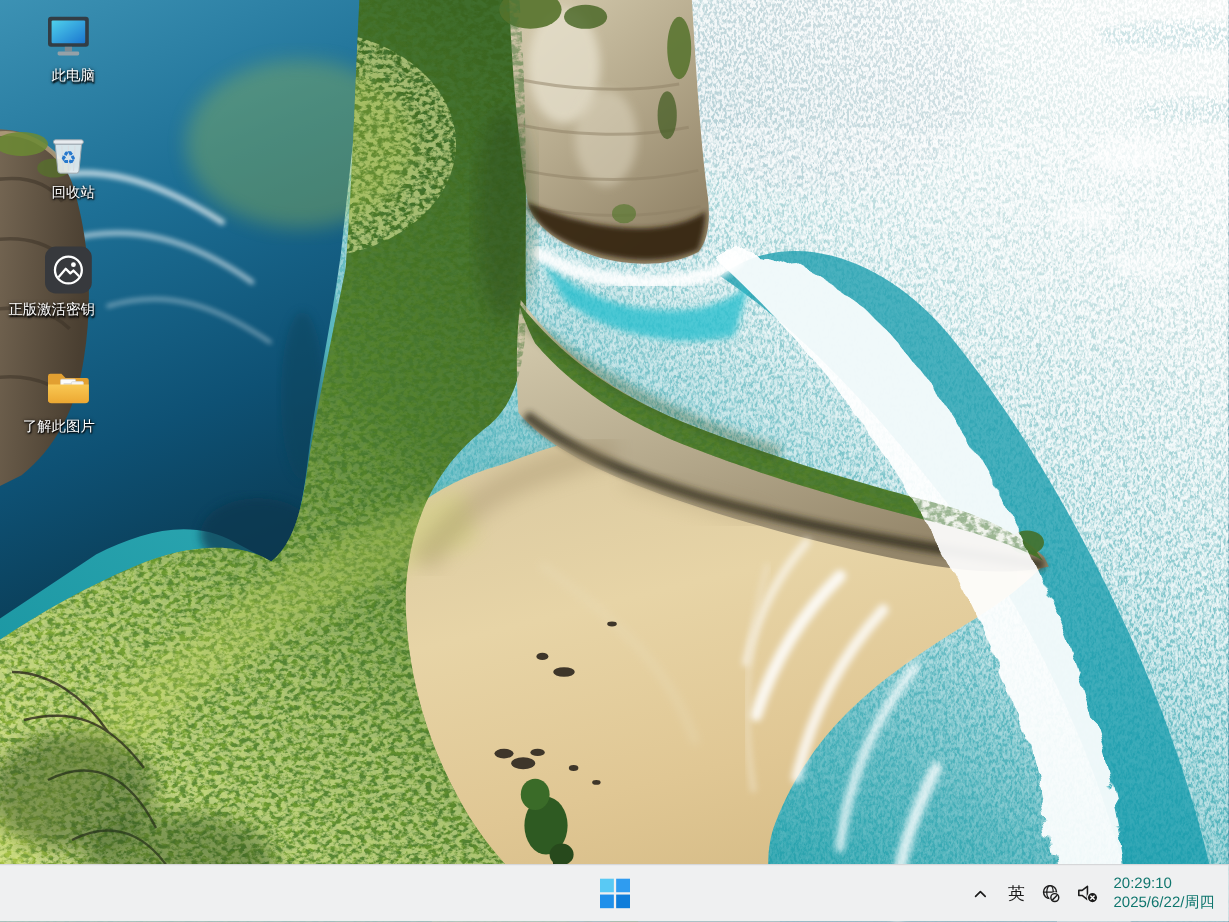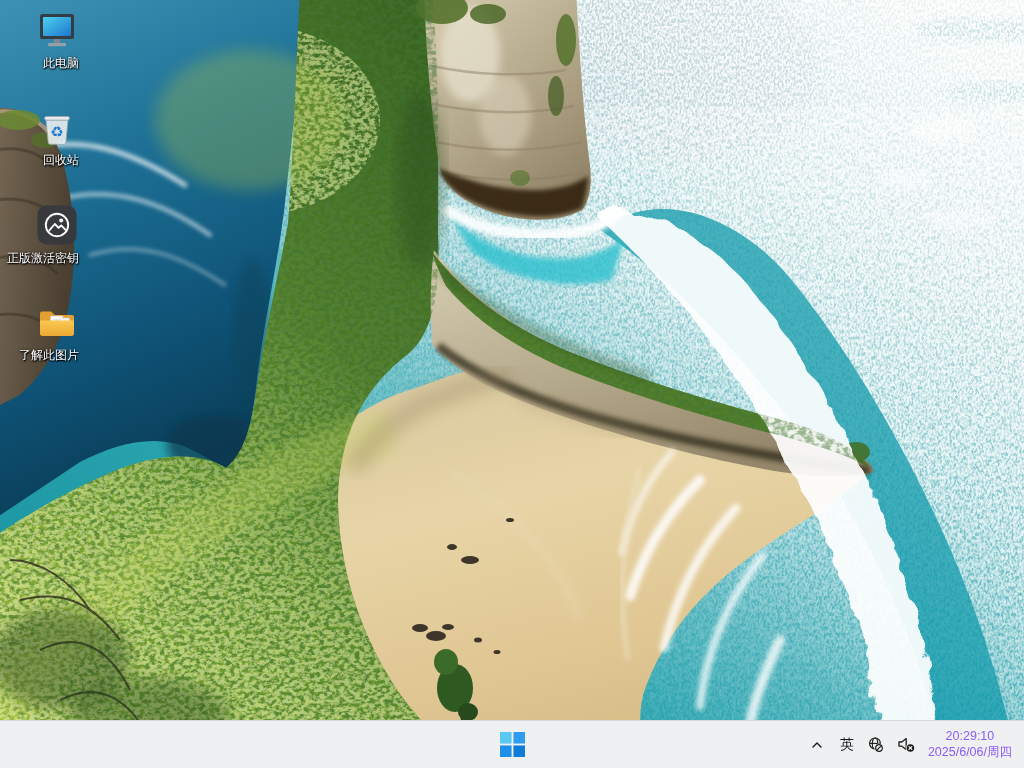--- a/index.html
+++ b/index.html
@@ -41,23 +41,23 @@
   .tbtn{
     display:flex;align-items:center;justify-content:center;
     background:none;border:none;height:40px;border-radius:4px;padding:0;
     color:#1b1b1b;
   }
   .tbtn.chev{width:30px;}
   .tbtn.ime{width:30px;font-size:14px;font-weight:400;}
   .tbtn.net{width:28px;}
   .tbtn.vol{width:32px;}
   .clock{
-    display:flex;flex-direction:column;align-items:center;justify-content:center;
+    display:flex;flex-direction:column;align-items:flex-start;justify-content:center;
     background:none;border:none;height:40px;padding:0 8px 0 6px;border-radius:4px;
-    font-size:12.5px;line-height:15.5px;color:#8b5cf6;white-space:nowrap;
+    font-size:12.5px;line-height:15.5px;color:#0f766e;white-space:nowrap;
     font-family:"Liberation Sans","DejaVu Sans",sans-serif;
   }
 </style>
 </head>
 <body>
 
 <div class="stage">
 
   <svg class="wallpaper" viewBox="0 0 1024 768" preserveAspectRatio="none" xmlns="http://www.w3.org/2000/svg">
     <defs>
@@ -372,19 +372,19 @@
         <svg width="18" height="17" viewBox="0 0 18 17" xmlns="http://www.w3.org/2000/svg">
           <path d="M2,6 h2.8 L9.2,2.6 v11 L4.8,10.2 H2 Z" fill="none" stroke="#1c1c1c" stroke-width="1.3" stroke-linejoin="round"></path>
           <circle cx="13.4" cy="12" r="4.7" fill="#eff0f1"></circle>
           <circle cx="13.4" cy="12" r="3.8" fill="#1c1c1c"></circle>
           <path d="M12,10.6 l2.8,2.8 M14.8,10.6 l-2.8,2.8" stroke="#ffffff" stroke-width="1.2" stroke-linecap="round"></path>
         </svg>
       </button>
 
       <button class="clock">
         <div>20:29:10</div>
-        <div>2025/6/06/周四</div>
+        <div>2025/6/22/周四</div>
       </button>
 
     </div>
   </div>
 
 </div>
 
 </body></html>

